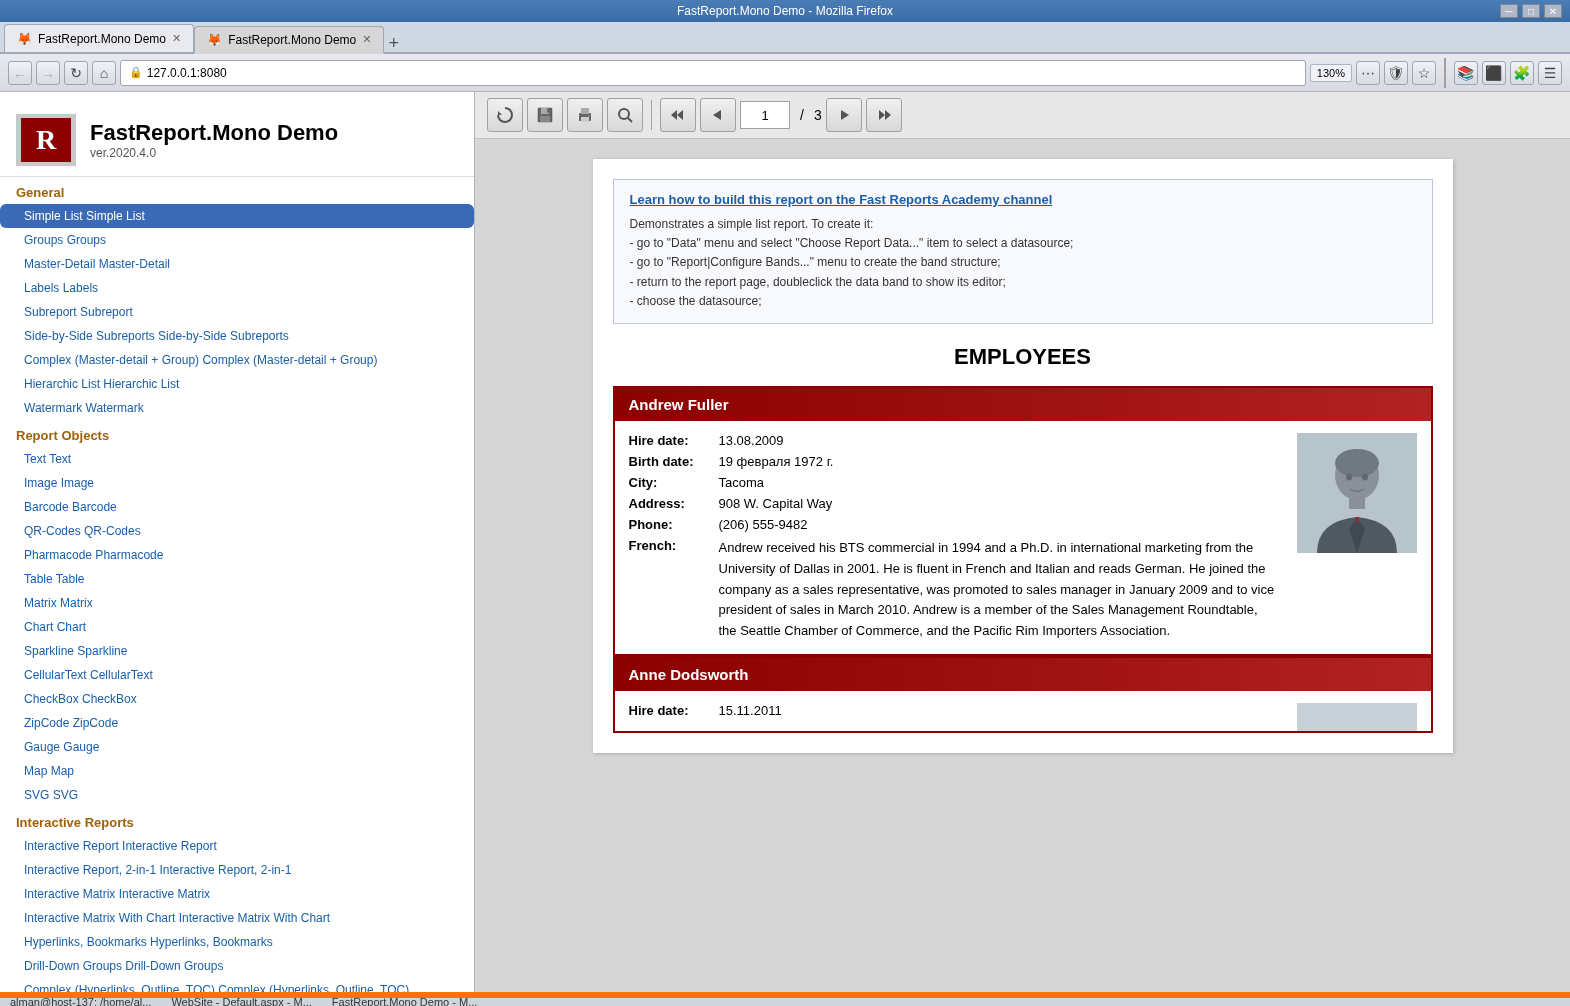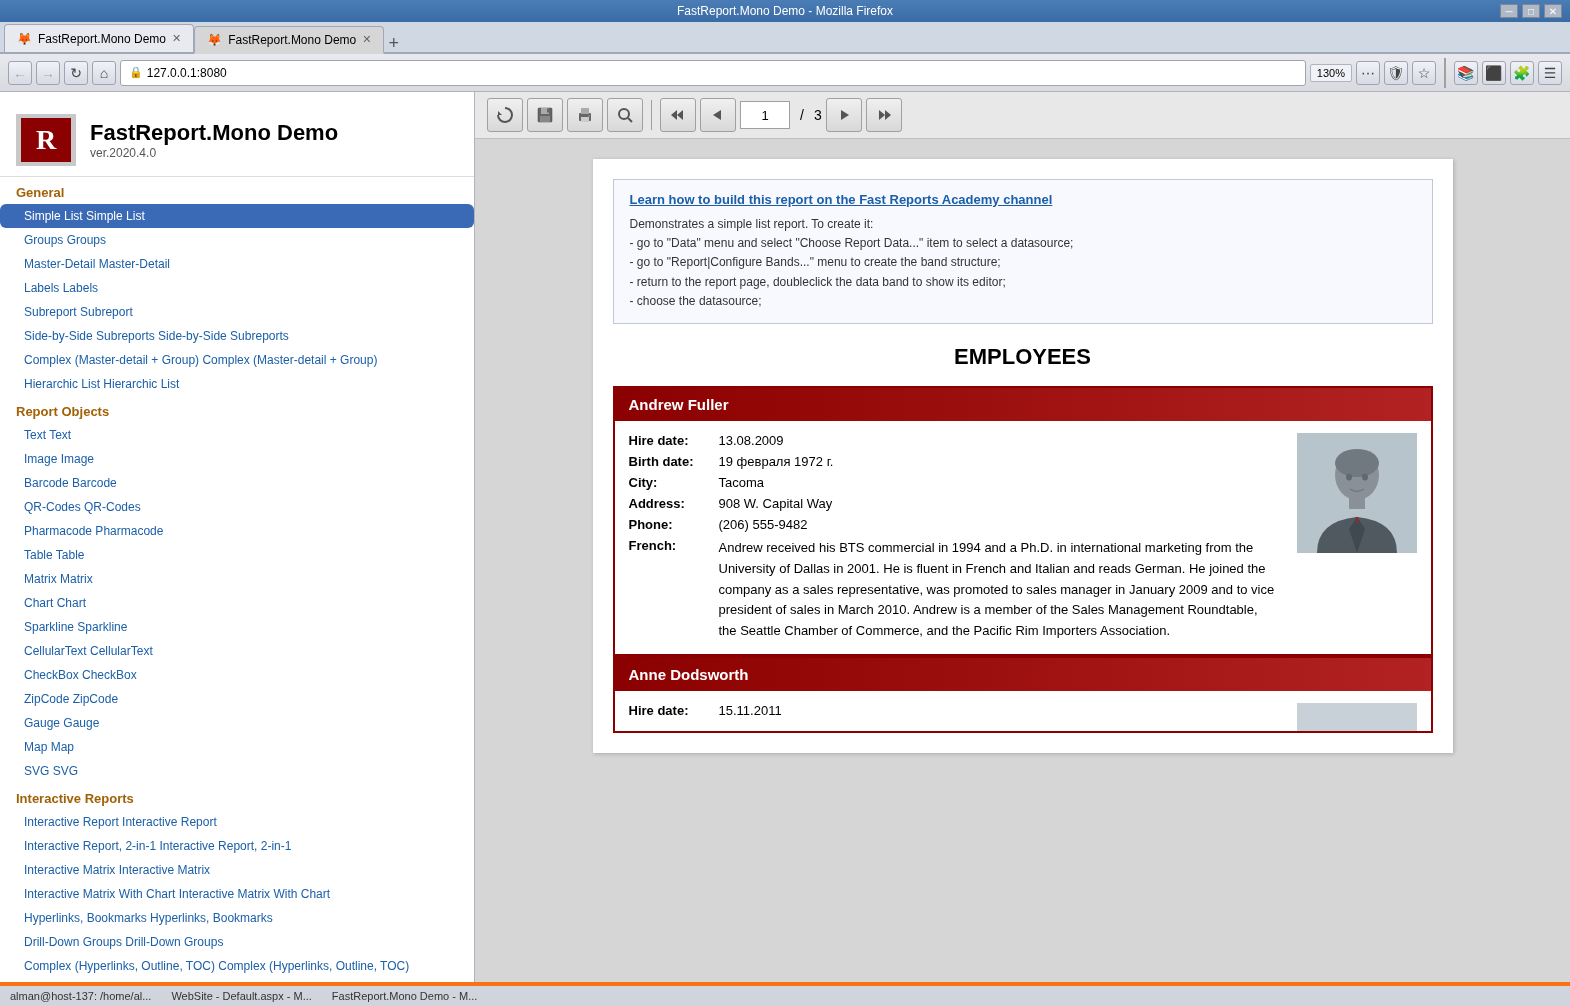--- a/index.html
+++ b/index.html
@@ -62,21 +62,21 @@
     .employee-body { display: flex; padding: 12px 14px; gap: 20px; }
     .employee-details { flex: 1; }
     .employee-photo { width: 120px; min-width: 120px; height: 120px; background: #d0d8e0; overflow: hidden; display: flex; align-items: center; justify-content: center; }
     .detail-row { display: flex; margin-bottom: 6px; font-size: 13px; }
     .detail-label { font-weight: bold; width: 90px; min-width: 90px; }
     .detail-value { flex: 1; }
     .notes-row { display: flex; margin-top: 6px; font-size: 13px; }
     .notes-label { font-weight: bold; width: 90px; min-width: 90px; }
     .notes-value { flex: 1; line-height: 1.6; }
 
-    .status-bar { height: 24px; background: #d0d4dc; border-top: 4px solid #f97316; display: flex; align-items: center; padding: 0 10px; font-size: 11px; gap: 20px; }
+    .status-bar { height: 14px; background: #d0d4dc; border-top: 6px solid #f97316; display: flex; align-items: center; padding: 0 10px; font-size: 11px; gap: 20px; }
     .status-item { color: #333; }
 
     
     ::-webkit-scrollbar { width: 12px; height: 12px; }
     ::-webkit-scrollbar-track { background: #e0e0e0; }
     ::-webkit-scrollbar-thumb { background: #a0a0a0; border: 1px solid #888; }
 
     .right-panel { flex: 1; display: flex; flex-direction: column; overflow: hidden; }
   </style>
 </head>
@@ -145,20 +145,21 @@
 
       <div class="sidebar-header">General</div>
       <div class="sidebar-item active">Simple List Simple List</div>
       <div class="sidebar-item">Groups Groups</div>
       <div class="sidebar-item">Master-Detail Master-Detail</div>
       <div class="sidebar-item">Labels Labels</div>
       <div class="sidebar-item">Subreport Subreport</div>
       <div class="sidebar-item">Side-by-Side Subreports Side-by-Side Subreports</div>
       <div class="sidebar-item">Complex (Master-detail + Group) Complex (Master-detail + Group)</div>
       <div class="sidebar-item">Hierarchic List Hierarchic List</div>
+      <div class="sidebar-item">Watermark Watermark</div>
 
       <div class="sidebar-header">Report Objects</div>
       <div class="sidebar-item">Text Text</div>
       <div class="sidebar-item">Image Image</div>
       <div class="sidebar-item">Barcode Barcode</div>
       <div class="sidebar-item">QR-Codes QR-Codes</div>
       <div class="sidebar-item">Pharmacode Pharmacode</div>
       <div class="sidebar-item">Table Table</div>
       <div class="sidebar-item">Matrix Matrix</div>
       <div class="sidebar-item">Chart Chart</div>

